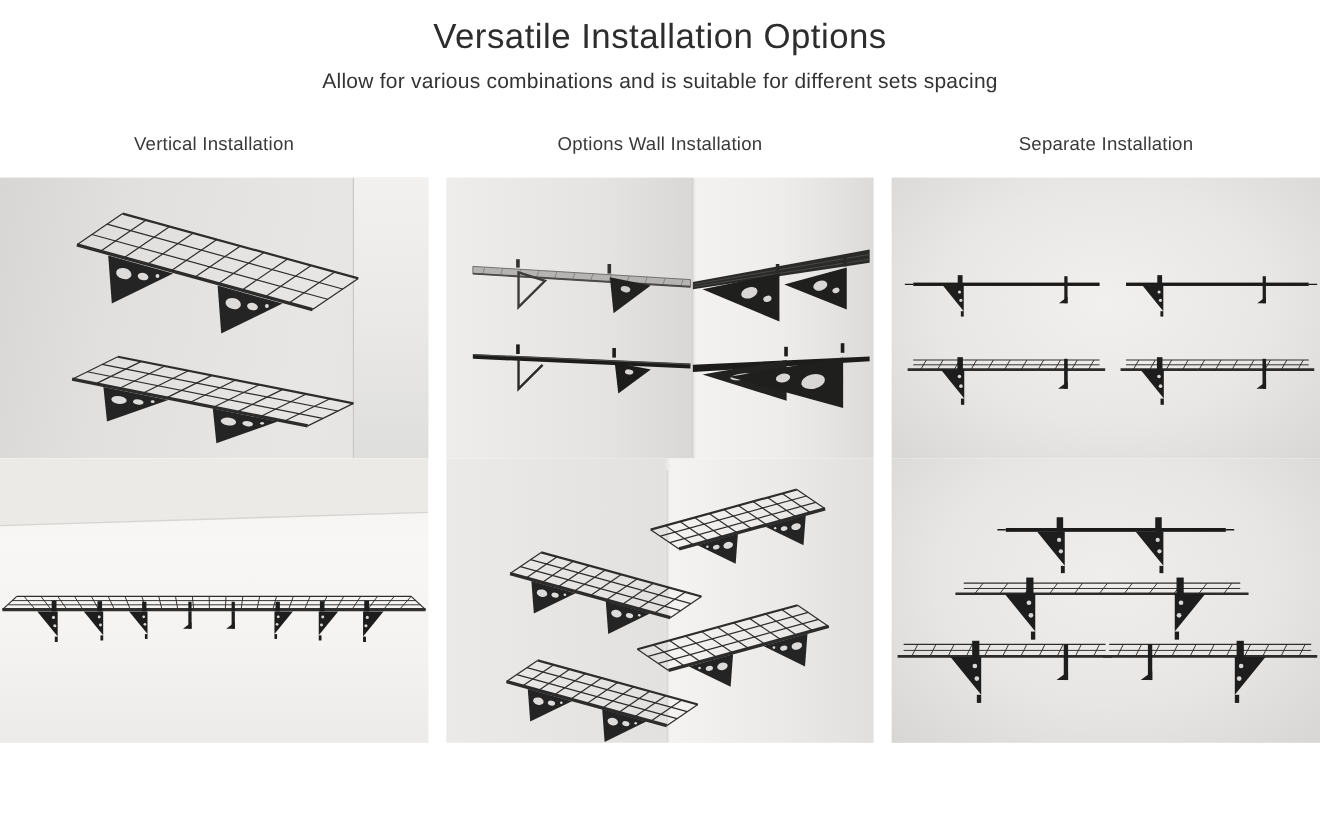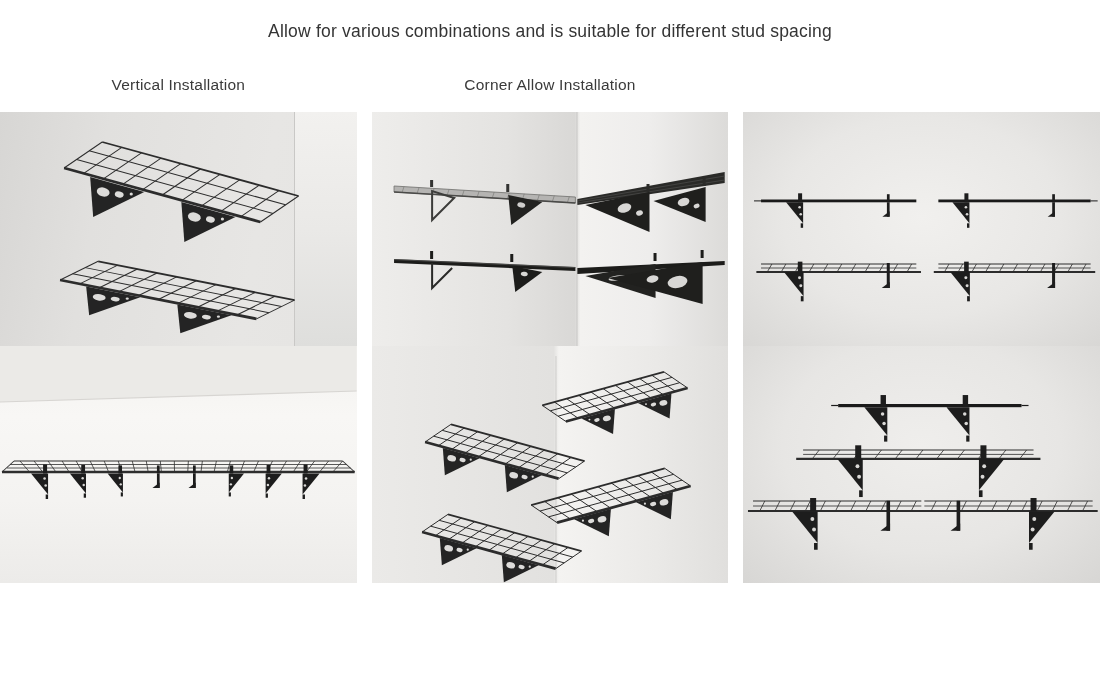--- a/index.html
+++ b/index.html
@@ -108,29 +108,33 @@
       <line x1="79" y1="0" x2="76" y2="8" stroke-width="0.8" vector-effect="non-scaling-stroke"></line>
       <line x1="88" y1="0" x2="85" y2="8" stroke-width="0.8" vector-effect="non-scaling-stroke"></line>
       <line x1="97" y1="0" x2="94" y2="8" stroke-width="0.8" vector-effect="non-scaling-stroke"></line>
     </g>
   </defs>
 </svg>
 
 <div class="page">
 
   <div class="header">
-    <p class="subtitle">Allow for various combinations and is suitable for different stud spacing</p>
+    <h1 class="title">Versatile Installation Options</h1>
+    <p class="subtitle">Allow for various combinations and is suitable for different sets spacing</p>
   </div>
 
   <div class="row row1-labels">
     <div class="label-cell">
       <span>Vertical Installation</span>
     </div>
     <div class="label-cell">
-      <span>Corner Allow Installation</span>
+      <span>Options Wall Installation</span>
+    </div>
+    <div class="label-cell">
+      <span>Separate Installation</span>
     </div>
   </div>
 
   <div class="row row1-photos">
 
     <div class="photo photo--p1">
       <div class="face"></div>
       <svg viewBox="0 0 356 234" preserveAspectRatio="none">
         <g>
           <use href="#shelfP" transform="translate(64,56)"></use>

